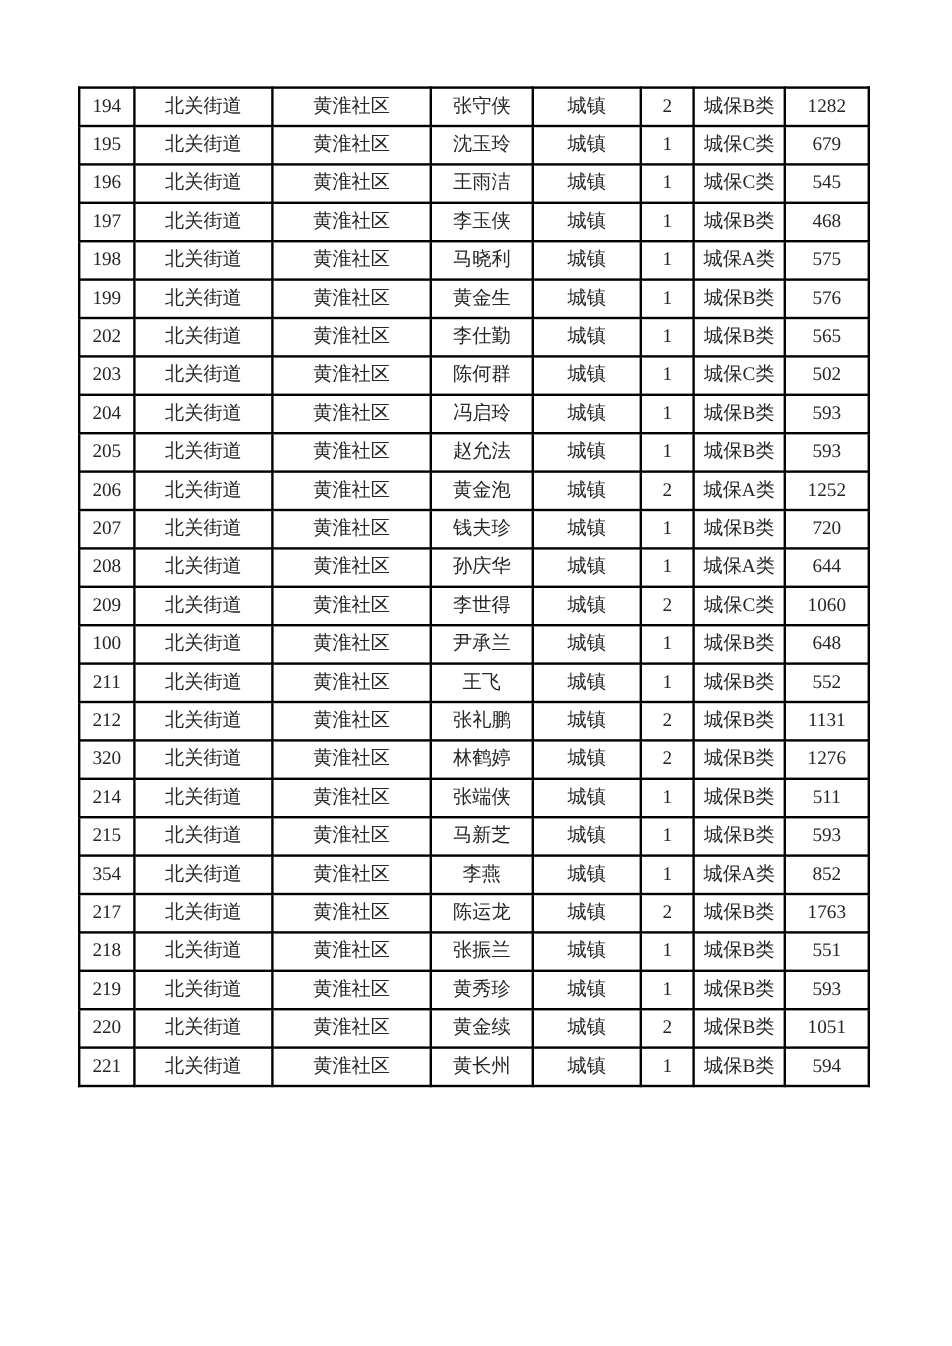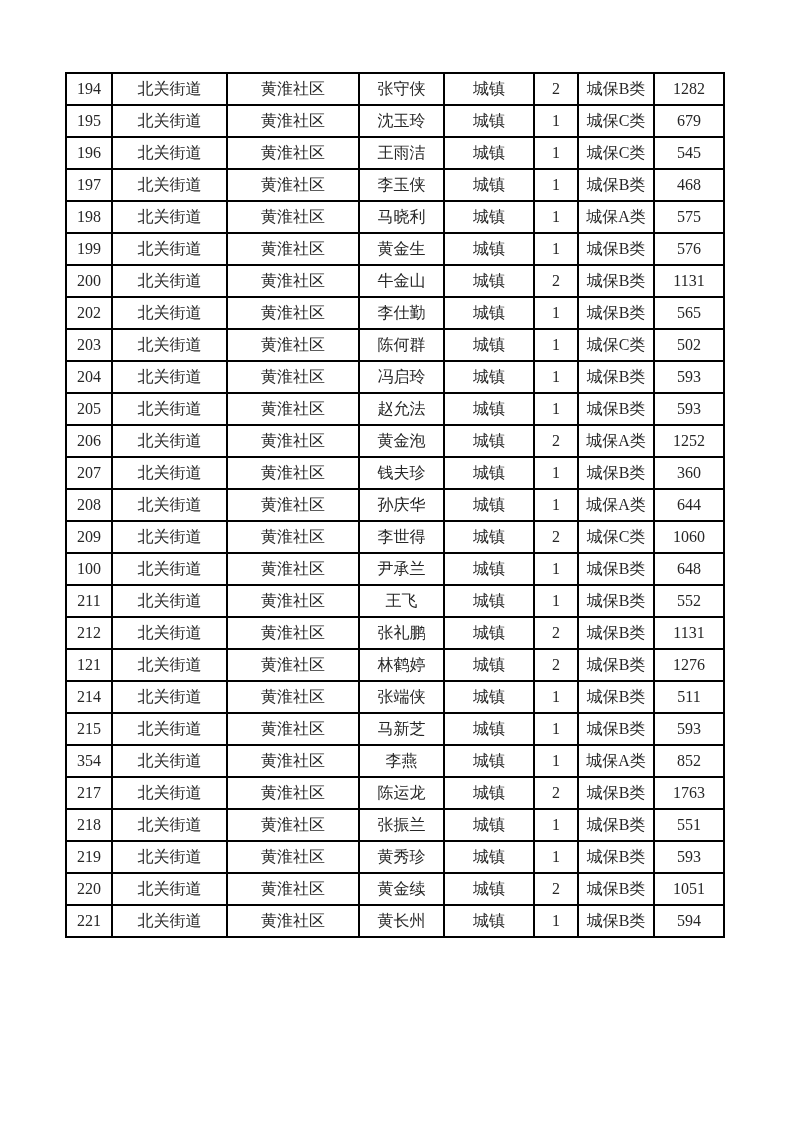--- a/index.html
+++ b/index.html
@@ -122,30 +122,20 @@
           <td>199</td>
           <td>北关街道</td>
           <td>黄淮社区</td>
           <td>黄金生</td>
           <td>城镇</td>
           <td>1</td>
           <td>城保B类</td>
           <td>576</td>
         </tr>
         <tr>
-          <td>200</td>
-          <td>北关街道</td>
-          <td>黄淮社区</td>
-          <td>牛金山</td>
-          <td>城镇</td>
-          <td>2</td>
-          <td>城保B类</td>
-          <td>1131</td>
-        </tr>
-        <tr>
           <td>202</td>
           <td>北关街道</td>
           <td>黄淮社区</td>
           <td>李仕勤</td>
           <td>城镇</td>
           <td>1</td>
           <td>城保B类</td>
           <td>565</td>
         </tr>
         <tr>
@@ -189,21 +179,21 @@
           <td>1252</td>
         </tr>
         <tr>
           <td>207</td>
           <td>北关街道</td>
           <td>黄淮社区</td>
           <td>钱夫珍</td>
           <td>城镇</td>
           <td>1</td>
           <td>城保B类</td>
-          <td>360</td>
+          <td>720</td>
         </tr>
         <tr>
           <td>208</td>
           <td>北关街道</td>
           <td>黄淮社区</td>
           <td>孙庆华</td>
           <td>城镇</td>
           <td>1</td>
           <td>城保A类</td>
           <td>644</td>
@@ -242,21 +232,21 @@
           <td>212</td>
           <td>北关街道</td>
           <td>黄淮社区</td>
           <td>张礼鹏</td>
           <td>城镇</td>
           <td>2</td>
           <td>城保B类</td>
           <td>1131</td>
         </tr>
         <tr>
-          <td>121</td>
+          <td>320</td>
           <td>北关街道</td>
           <td>黄淮社区</td>
           <td>林鹤婷</td>
           <td>城镇</td>
           <td>2</td>
           <td>城保B类</td>
           <td>1276</td>
         </tr>
         <tr>
           <td>214</td>

